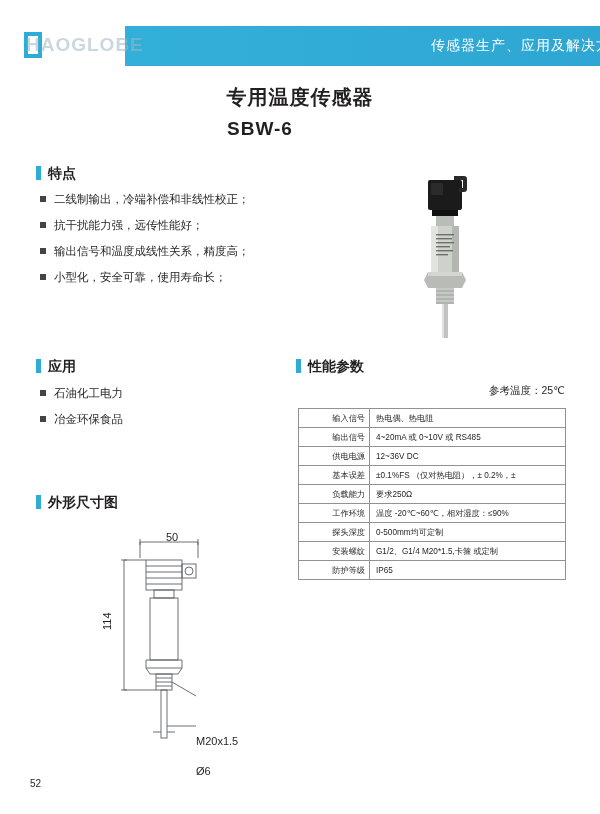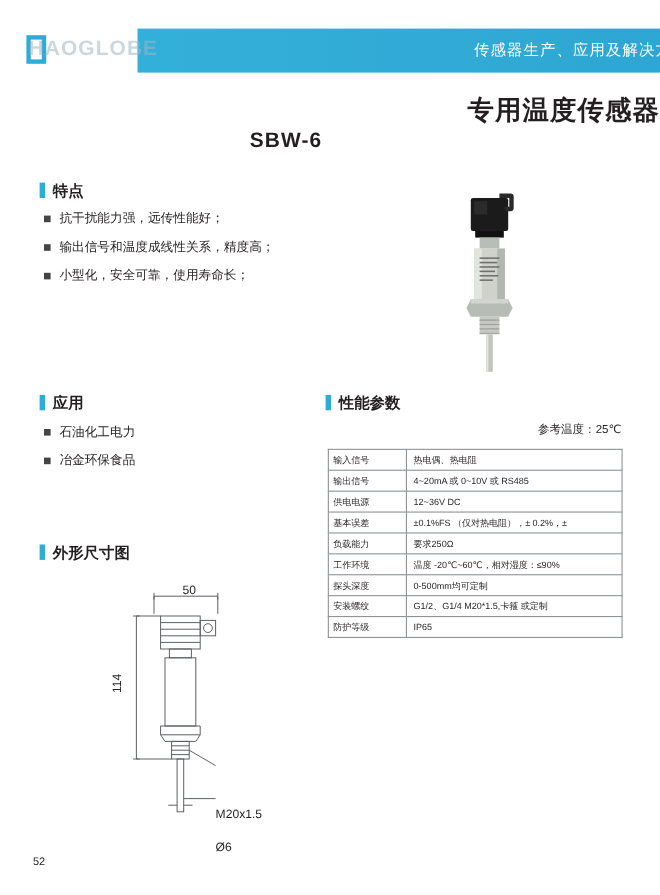--- a/index.html
+++ b/index.html
@@ -34,22 +34,22 @@
     background:#ffffff;
   }
   .logo-text{
     position:absolute;left:2px;top:6px;width:130px;
     font-family:"Liberation Sans",sans-serif;
     font-weight:bold;font-size:19px;letter-spacing:1px;
     color:#9fb7c4;opacity:.55;
   }
   
   .title{
-    position:absolute;left:0;top:84px;width:600px;text-align:right;
-    font-size:24px;font-weight:bold;color:#231f20;letter-spacing:1px;
+    position:absolute;left:0;top:84px;width:600px;text-align:center;
+    font-size:20px;font-weight:bold;color:#231f20;letter-spacing:1px;
   }
   .subtitle{
     position:absolute;left:0;top:118px;width:520px;text-align:center;
     font-size:19px;font-weight:bold;color:#231f20;letter-spacing:1px;
   }
   
   .sec-head{position:absolute;font-size:14px;font-weight:bold;color:#231f20;}
   .sec-head .bluebar{
     display:inline-block;width:5px;height:14px;background:#2eacd8;
     margin-right:7px;vertical-align:-2px;
@@ -72,21 +72,21 @@
     position:absolute;left:300px;top:384px;width:265px;text-align:right;
     font-size:10.5px;color:#231f20;
   }
   table.spec{
     position:absolute;left:298px;top:408px;width:268px;
     border-collapse:collapse;font-size:8.2px;color:#231f20;
   }
   table.spec td{
     border:1px solid #8f9396;padding:3px 4px;height:12px;vertical-align:middle;
   }
-  table.spec td.k{width:62px;text-align:left;}
+  table.spec td.k{width:62px;text-align:right;}
   table.spec td.v{padding-left:6px;}
   
   .draw{position:absolute;left:100px;top:520px;width:180px;height:260px;}
   .dim-label{position:absolute;font-size:11px;color:#231f20;}
   .page-num{
     position:absolute;left:30px;top:778px;font-size:10px;color:#231f20;
   }
 </style>
 </head>
 <body>
@@ -101,20 +101,21 @@
   </div>
 </div>
 
 <div class="title">专用温度传感器</div>
 <div class="subtitle">SBW-6</div>
 
 <div class="sec-head" style="left:36px;top:165px;">
   <span class="bluebar"></span><span>特点</span>
 </div>
 <ul class="bullet-list" style="left:40px;top:192px;width:320px;">
+  <li>二线制输出，冷端补偿和非线性校正；</li>
   <li>抗干扰能力强，远传性能好；</li>
   <li>输出信号和温度成线性关系，精度高；</li>
   <li>小型化，安全可靠，使用寿命长；</li>
 </ul>
 
 <svg class="photo" viewBox="0 0 110 170">
 
   <rect x="30" y="8" width="34" height="30" rx="2" fill="#1b1b1b"></rect>
   <rect x="33" y="11" width="12" height="12" rx="1" fill="#2b2b2b"></rect>
   <path d="M56 4 h10 a3 3 0 0 1 3 3 v10 a3 3 0 0 1 -3 3 h-5 v-4 h4 v-8 h-9z" fill="#2a2a2a"></path>

